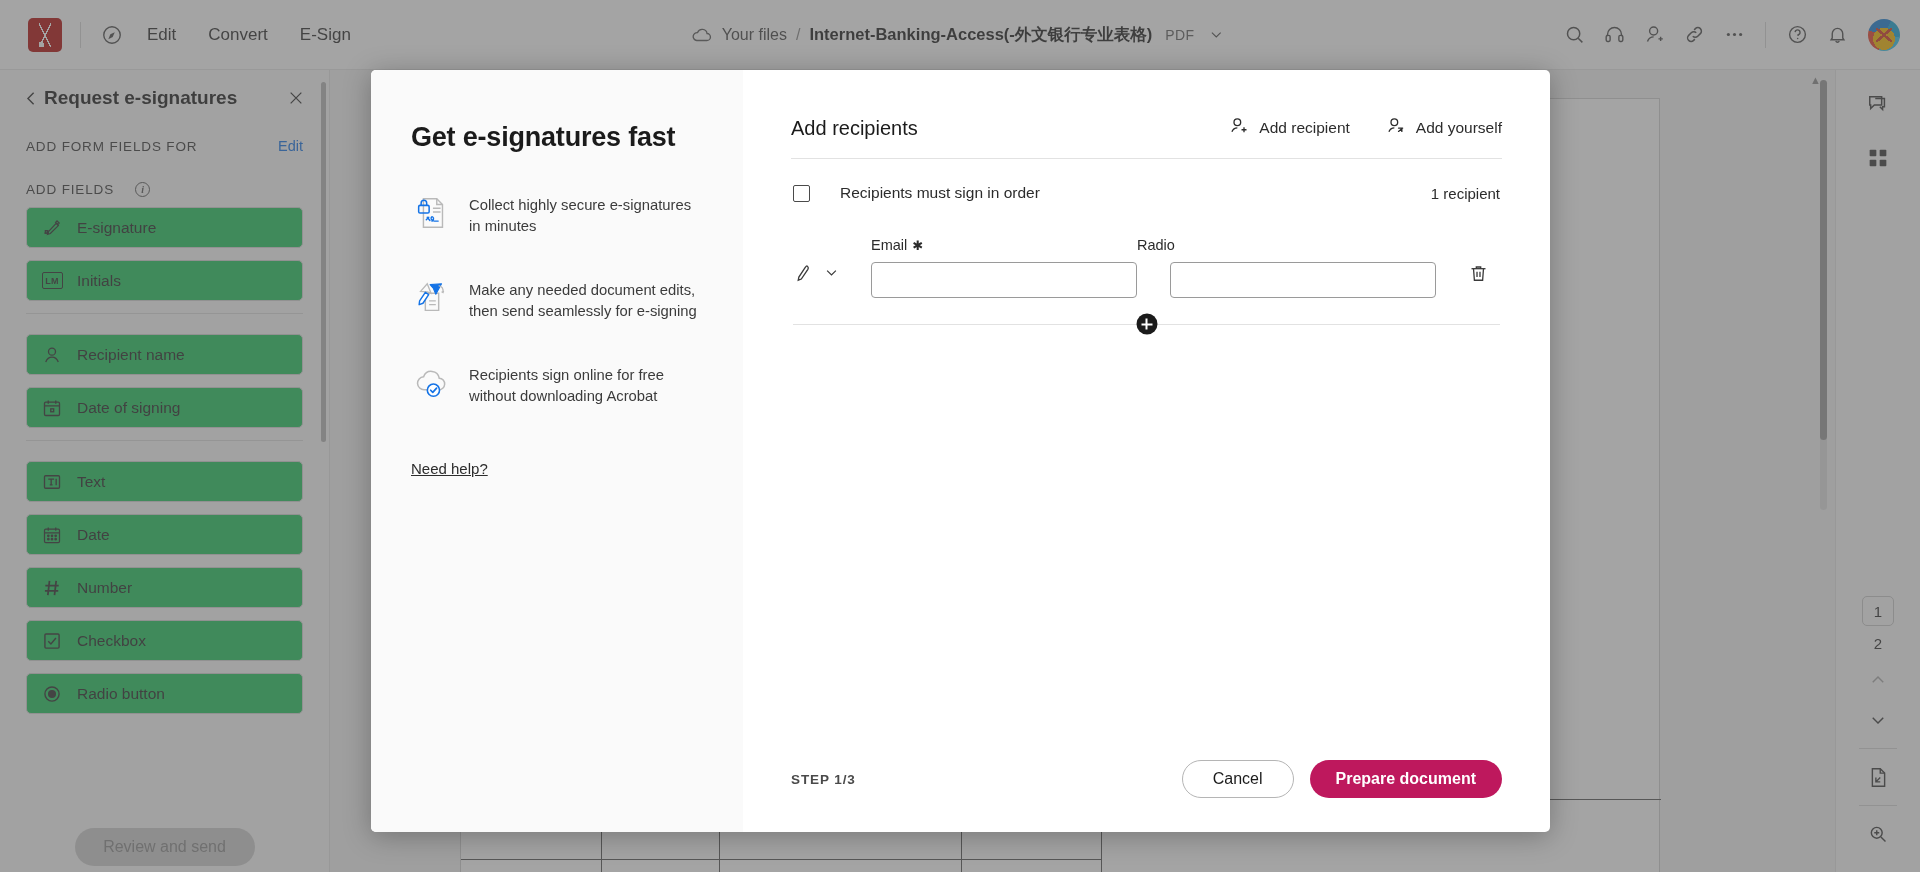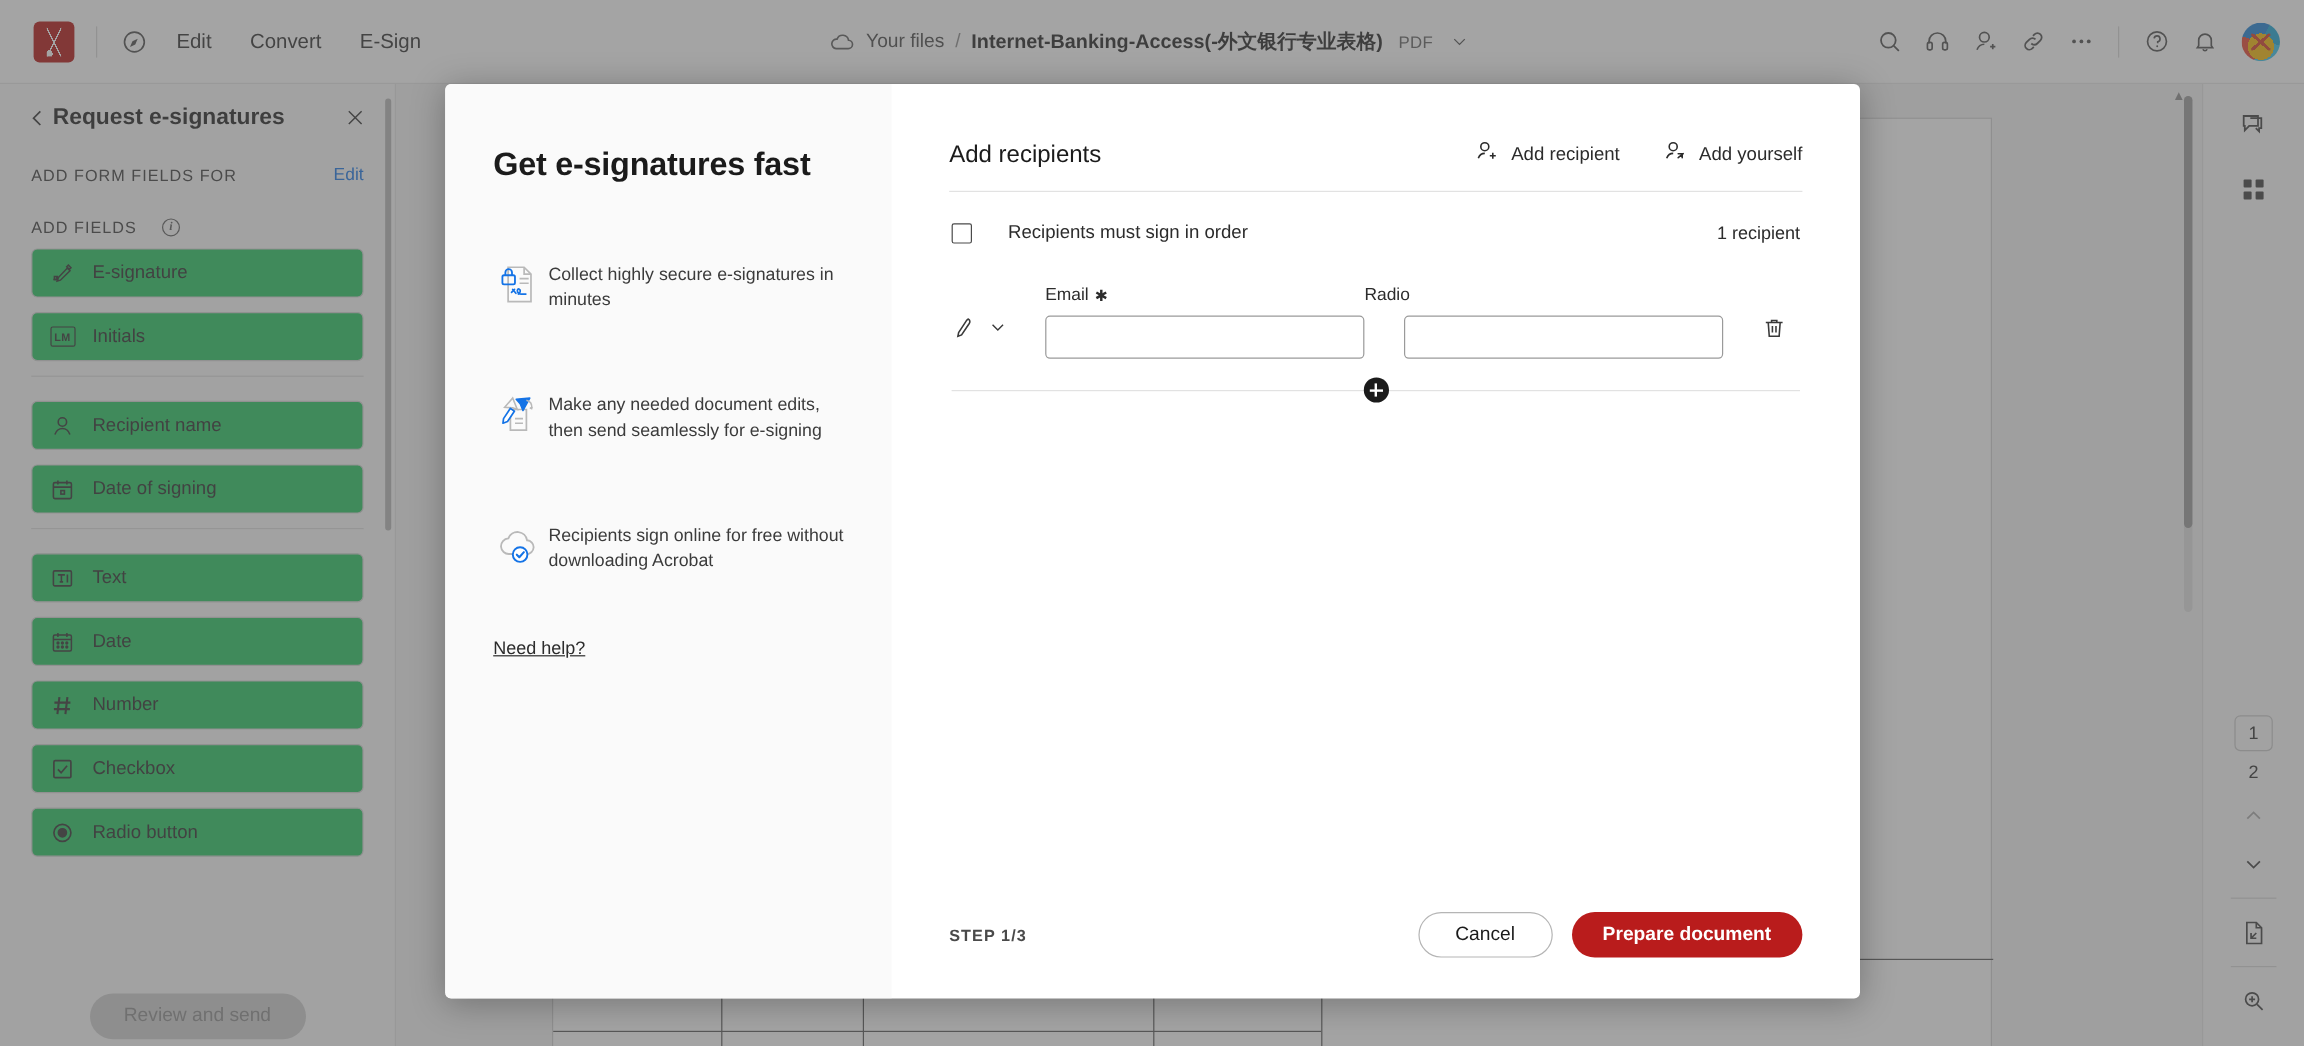--- a/index.html
+++ b/index.html
@@ -180,21 +180,21 @@
     position: absolute; z-index: 100;
     left: 371px; top: 70px; width: 1179px; height: 762px;
     background: #fff; border-radius: 5px;
     box-shadow: 0 4px 28px rgba(0,0,0,.28);
     display: flex; overflow: hidden;
   }
   .m-left {
     width: 372px; background: #fafafa; padding: 52px 40px 0 40px; flex: none;
   }
   .m-left h2 { font-size: 27px; color: #1b1b1b; font-weight: bold; letter-spacing: -.2px; }
-  .benefit { display: flex; gap: 4px; margin-top: 64px; align-items: flex-start; }
+  .benefit { display: flex; gap: 16px; margin-top: 40px; align-items: flex-start; }
   .benefit .bico { width: 42px; flex: none; display:flex; align-items:center; justify-content:center;}
   .benefit .btxt { font-size: 14.8px; color: #3b3b3b; line-height: 1.45; padding-top: 2px; }
   .need-help { margin-top: 52px; font-size: 15px; color: #2c2c2c; text-decoration: underline; }
 
   .m-right { flex: 1; display: flex; flex-direction: column; padding: 46px 48px 0 48px; position: relative;}
   .mr-head { display: flex; align-items: flex-end; justify-content: space-between; padding-bottom: 18px; }
   .mr-title { font-size: 20px; color: #1b1b1b; }
   .mr-actions { display: flex; align-items: center; gap: 36px; }
   .mr-action { display: flex; align-items: center; gap: 10px; font-size: 15.5px; color: #2c2c2c; }
   .hr { height: 1px; background: #e2e2e2; }
@@ -230,21 +230,21 @@
     display: flex; align-items: center; justify-content: space-between;
   }
   .step { font-size: 13.5px; letter-spacing: .9px; color: #4a4a4a; font-weight: bold; }
   .fbtns { display: flex; gap: 16px; align-items: center; }
   .btn-cancel {
     height: 38px; padding: 0 30px; border-radius: 19px; border: 1.5px solid #b5b5b5;
     background: #fff; font-size: 16px; color: #1b1b1b; display:flex; align-items:center;
   }
   .btn-primary {
     height: 38px; padding: 0 26px; border-radius: 19px; border: none;
-    background: #b91c1c; color: #fff; font-size: 16px; font-weight: bold;
+    background: #be185d; color: #fff; font-size: 16px; font-weight: bold;
     display:flex; align-items:center;
   }
 </style>
 </head>
 <body>
 
 <div id="app">
 
   <div class="docarea">
     <div class="page">

